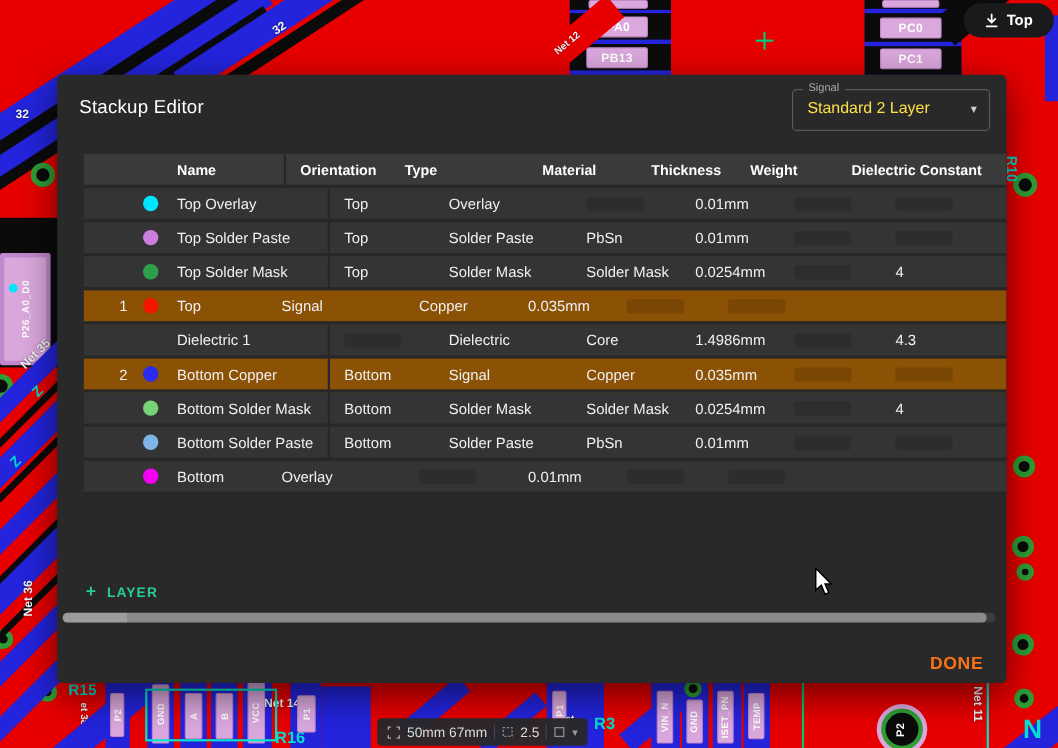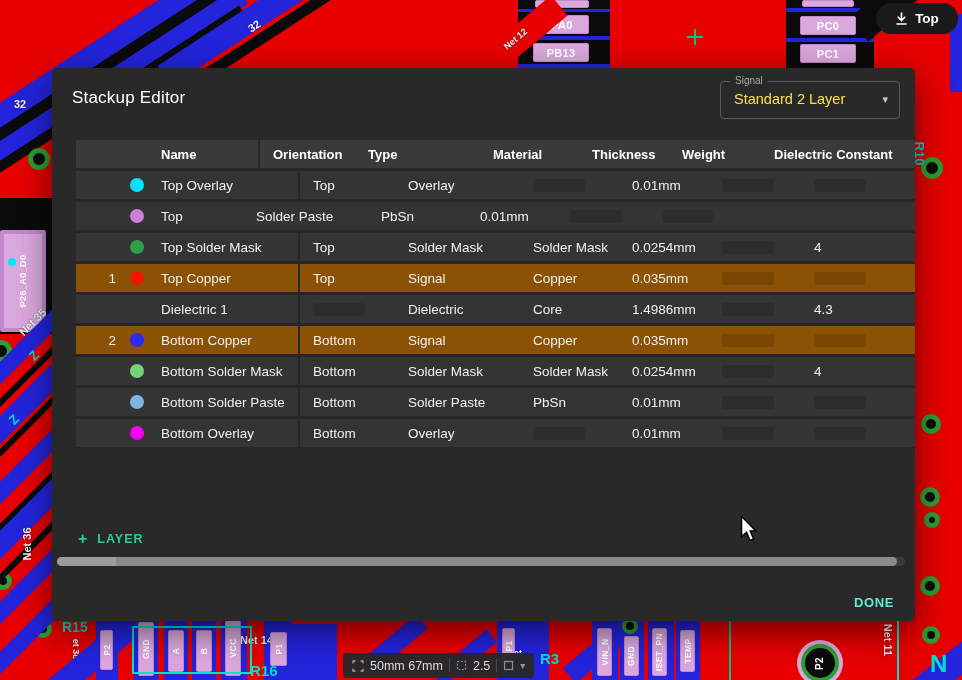--- a/index.html
+++ b/index.html
@@ -58,21 +58,21 @@
   .thick{width:90px;}
   .weight{width:92px;}
   .diel{width:180px;}
   .empty::after{content:"";display:block;width:52px;height:13px;border-radius:3px;background:rgba(0,0,0,.13);}
   .layer-btn{position:absolute;left:26px;top:460px;height:22px;display:flex;align-items:center;gap:9px;
     color:#27CE93;font-size:12.5px;font-weight:bold;letter-spacing:1px;cursor:pointer;}
   .plus{font-size:16px;font-weight:bold;line-height:16px;}
   .hscroll{position:absolute;left:5px;top:489px;width:848px;height:9px;border-radius:5px;background:#3C3C3C;}
   .hthumb{position:absolute;left:0;top:0;height:9px;width:99%;border-radius:5px;
     background:linear-gradient(90deg,#9C9C9C 0 7%,#8A8A8A 7%);}
-  .done-btn{position:absolute;right:21px;top:527px;color:#5eead4;font-size:13px;font-weight:bold;letter-spacing:.6px;cursor:pointer;}
+  .done-btn{position:absolute;right:21px;top:527px;color:#f97316;font-size:16px;font-weight:bold;letter-spacing:.6px;cursor:pointer;}
   .cursor{position:absolute;left:740px;top:516px;z-index:30;}
 </style>
 </head>
 <body>
 
 <div class="screen">
 
   <div class="pcb">
 
     <i class="bz" style="left:-70px;top:40px;width:340px;height:22px;transform:rotate(-33deg);"></i>
@@ -276,20 +276,21 @@
         <div class="c thick">0.01mm</div>
         <div class="c weight empty"></div>
         <div class="c diel empty"></div>
       </div>
 
       <div class="trow">
         <div class="c num"></div>
         <div class="c dotc">
             <i class="dot" style="background: rgb(204, 126, 220);"></i>
           </div>
+        <div class="c name">Top Solder Paste</div>
         <div class="c orient">Top</div>
         <div class="c typec">Solder Paste</div>
         <div class="c mat">PbSn</div>
         <div class="c thick">0.01mm</div>
         <div class="c weight empty"></div>
         <div class="c diel empty"></div>
       </div>
 
       <div class="trow">
         <div class="c num"></div>
@@ -303,21 +304,20 @@
         <div class="c thick">0.0254mm</div>
         <div class="c weight empty"></div>
         <div class="c diel">4</div>
       </div>
 
       <div class="trow hl">
         <div class="c num">1</div>
         <div class="c dotc">
             <i class="dot" style="background: rgb(242, 21, 0);"></i>
           </div>
-        <div class="c name">Top Copper</div>
         <div class="c orient">Top</div>
         <div class="c typec">Signal</div>
         <div class="c mat">Copper</div>
         <div class="c thick">0.035mm</div>
         <div class="c weight empty"></div>
         <div class="c diel empty"></div>
       </div>
 
       <div class="trow">
         <div class="c num"></div>
@@ -373,21 +373,20 @@
         <div class="c thick">0.01mm</div>
         <div class="c weight empty"></div>
         <div class="c diel empty"></div>
       </div>
 
       <div class="trow">
         <div class="c num"></div>
         <div class="c dotc">
             <i class="dot" style="background: rgb(245, 0, 245);"></i>
           </div>
-        <div class="c name">Bottom Overlay</div>
         <div class="c orient">Bottom</div>
         <div class="c typec">Overlay</div>
         <div class="c mat empty"></div>
         <div class="c thick">0.01mm</div>
         <div class="c weight empty"></div>
         <div class="c diel empty"></div>
       </div>
     </div>
 
     <div class="layer-btn">

